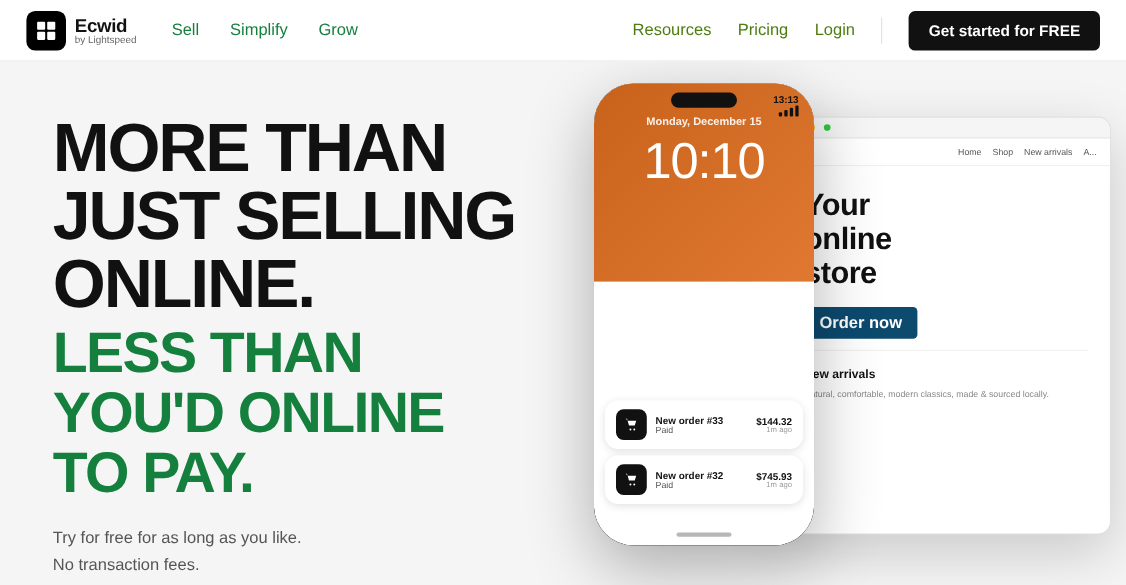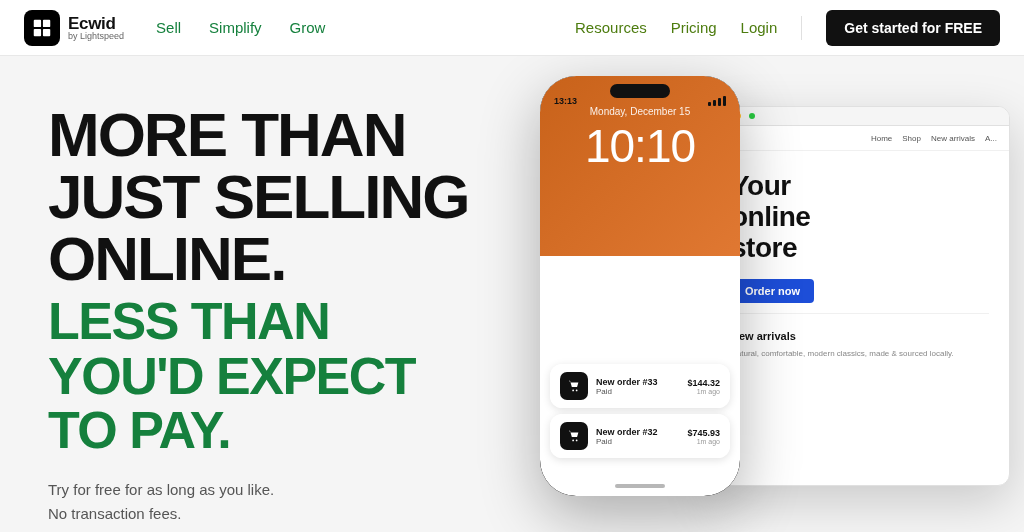--- a/index.html
+++ b/index.html
@@ -69,37 +69,38 @@
     .phone-main-inner {
       width: 100%; height: 100%; background: #fff; border-radius: 36px;
       overflow: hidden; position: relative;
     }
     .phone-notch {
       position: absolute; top: 8px; left: 50%; transform: translateX(-50%);
       width: 60px; height: 14px; background: #111; border-radius: 10px; z-index: 5;
     }
     .phone-status-bar {
       display: flex; justify-content: space-between; align-items: flex-end;
-      padding: 20px 14px 0; font-size: 9px; font-weight: 600; color: #111; z-index: 4;
+      padding: 10px 14px 0; font-size: 9px; font-weight: 600; color: #111; z-index: 4;
       position: relative;
+      flex-direction: column;
     }
     .phone-time-small { font-size: 9px; font-weight: 700; }
     .phone-signal { display: flex; gap: 2px; align-items: flex-end; }
     .phone-signal span {
       width: 3px; background: #111; border-radius: 1px;
     }
     .phone-bg-orange {
       width: 100%; height: 180px; background: linear-gradient(135deg, #c8621a, #e07832);
       position: absolute; top: 0; left: 0; z-index: 0;
     }
     .phone-date-area {
       position: absolute; top: 30px; left: 0; right: 0;
       text-align: center; color: #fff; z-index: 2;
     }
-    .phone-date { font-size: 10px; font-weight: 400; opacity: 0.9; margin-bottom: 2px; }
+    .phone-date { font-size: 10px; font-weight: 700; opacity: 0.9; margin-bottom: 2px; }
     .phone-clock { font-size: 46px; font-weight: 200; letter-spacing: -1px; }
     .phone-notifications {
       position: absolute; bottom: 32px; left: 10px; right: 10px; z-index: 4;
     }
     .notif-card {
       background: rgba(255,255,255,0.95); border-radius: 12px;
       padding: 8px 10px; margin-bottom: 6px;
       display: flex; align-items: center; gap: 8px;
       box-shadow: 0 2px 8px rgba(0,0,0,0.12);
     }
@@ -143,22 +144,22 @@
       display: flex; align-items: center; justify-content: center;
       font-size: 7px; color: #fff; font-weight: 800;
     }
     .browser-nav-links { display: flex; gap: 10px; padding-left: 36px; }
     .browser-content { padding: 20px; }
     .browser-big-text {
       font-size: 28px; font-weight: 900; color: #111; line-height: 1.1;
       letter-spacing: -0.5px; margin-bottom: 12px;
     }
     .browser-btn {
-      background: #1d4ed8; color: #fff; padding: 6px 14px;
-      border-radius: 4px; font-size: 11px; font-weight: 600;
+      background: #0c4a6e; color: #fff; padding: 6px 14px;
+      border-radius: 4px; font-size: 15px; font-weight: 600;
       display: inline-block; margin-top: 4px;
     }
     .browser-section-title {
       font-size: 11px; font-weight: 700; color: #111; margin-top: 16px; margin-bottom: 6px;
     }
     .browser-section-sub { font-size: 8px; color: #888; line-height: 1.4; }
     .browser-divider { height: 1px; background: #f0f0f0; margin: 10px 0; }
   </style>
 </head>
 <body>
@@ -198,21 +199,21 @@
 
 <section class="hero">
   <div class="hero-left">
     <div class="hero-headline-black">
       <span>MORE THAN</span><br>
       <span>JUST SELLING</span><br>
       <span>ONLINE.</span>
     </div>
     <div class="hero-headline-gray">
       <span>LESS THAN</span><br>
-      <span>YOU'D EXPECT</span><br>
+      <span>YOU'D ONLINE</span><br>
       <span>TO PAY.</span>
     </div>
     <div class="hero-sub">
       <div>Try for free for as long as you like.</div>
       <div>No transaction fees.</div>
     </div>
   </div>
 
   <div class="hero-right">
     <div class="phone-main">

